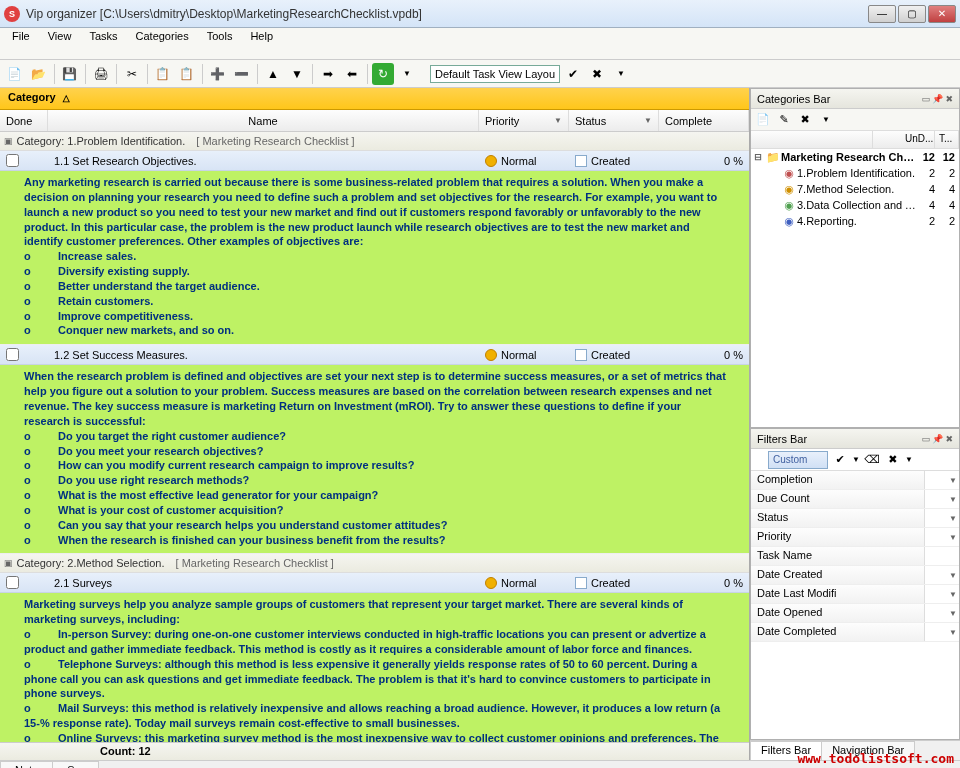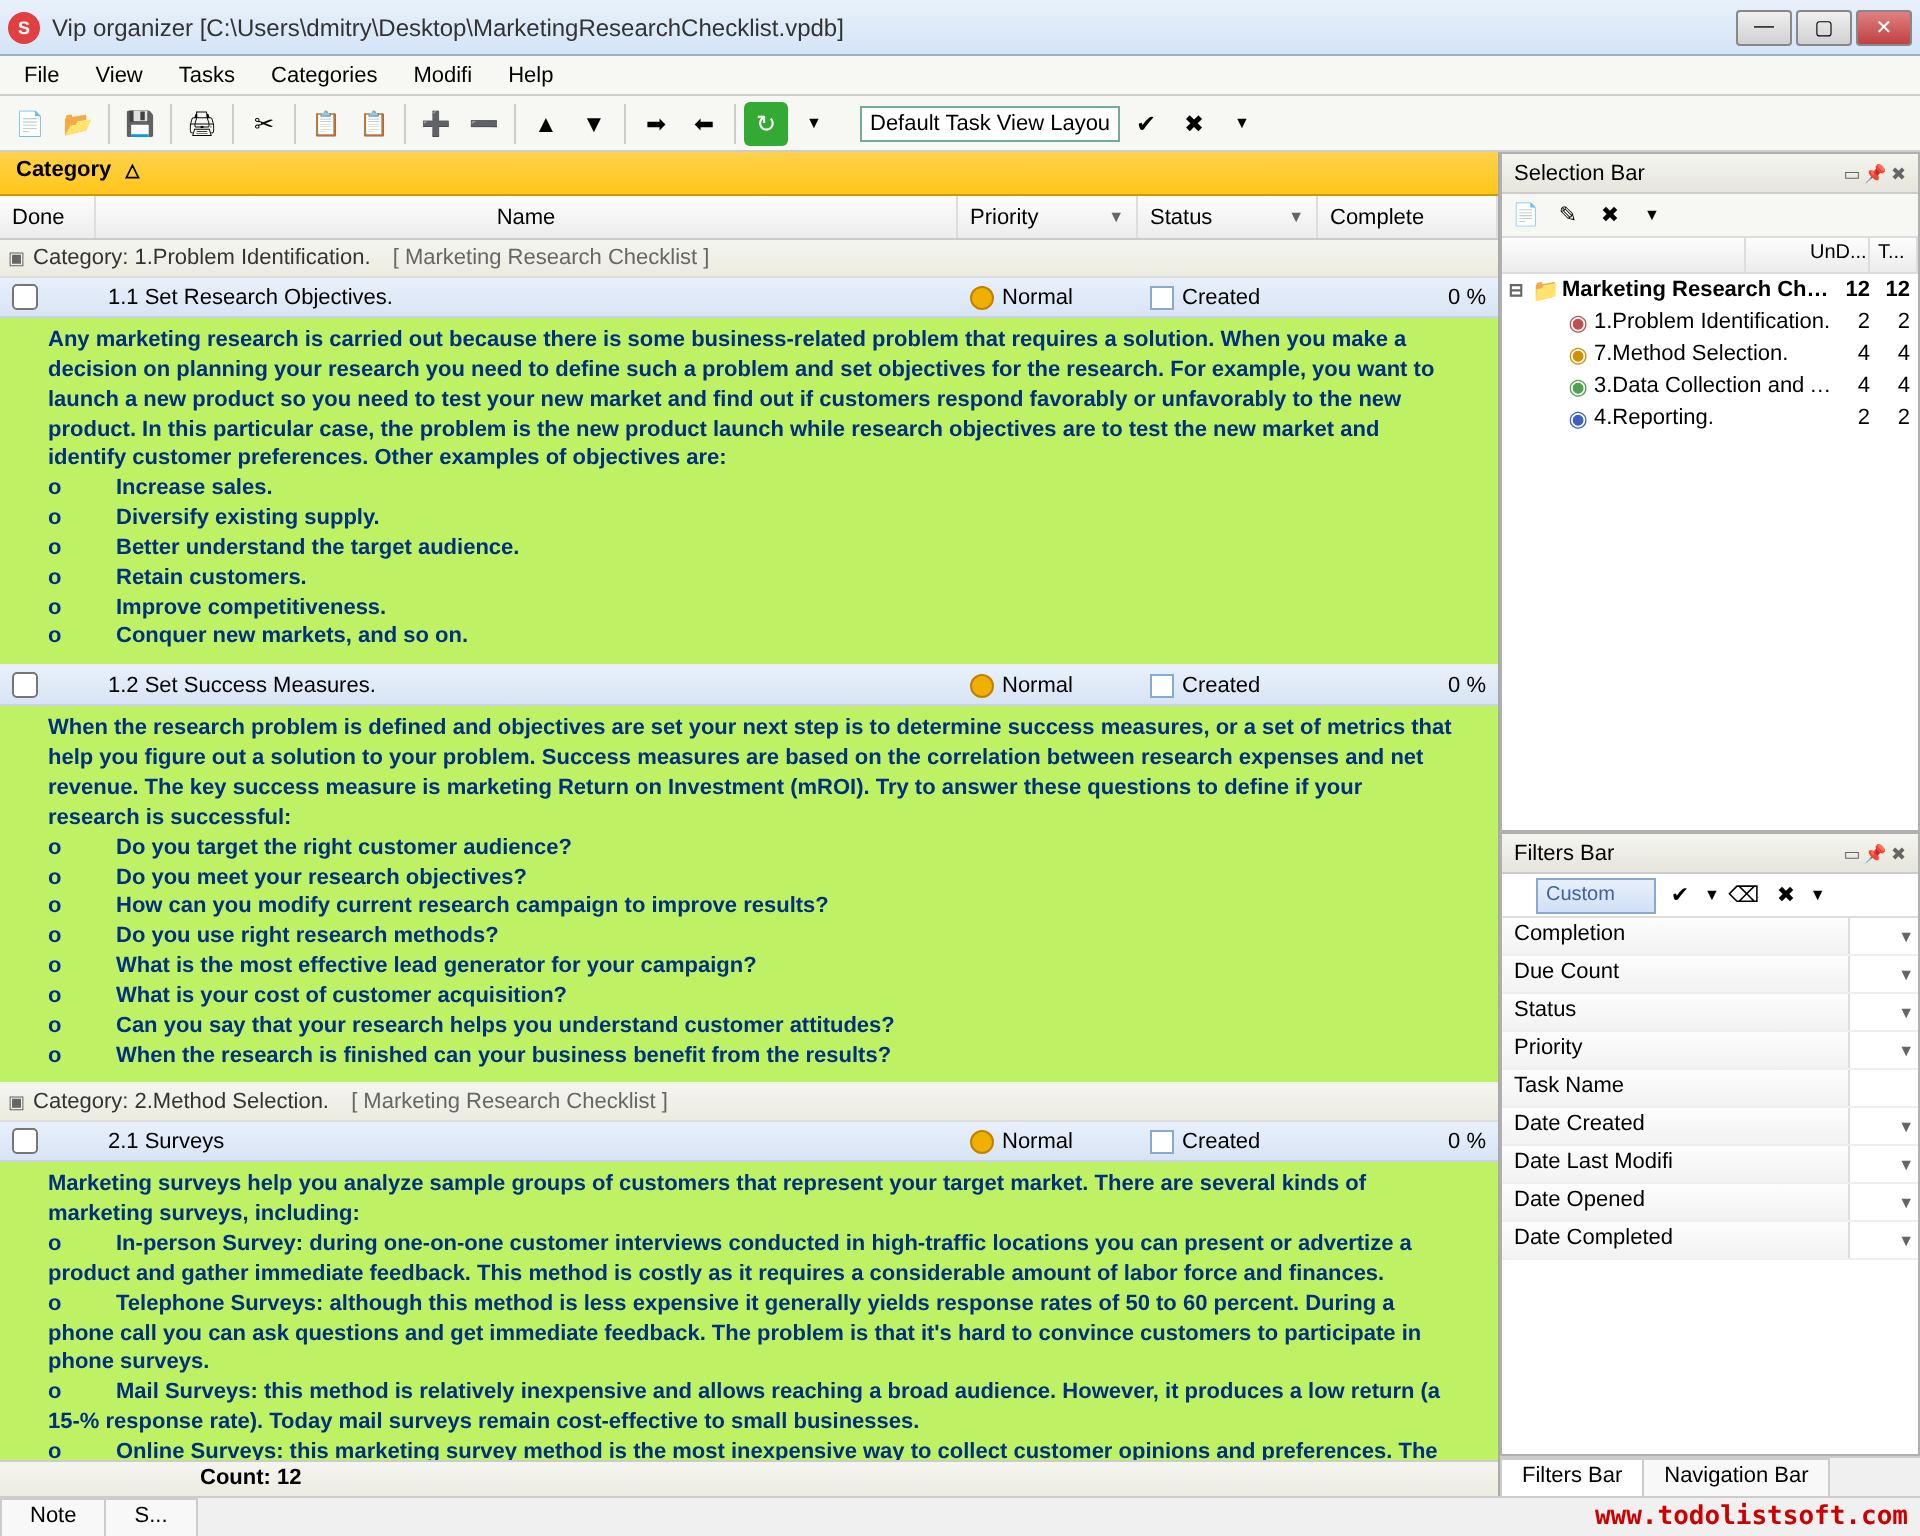--- a/index.html
+++ b/index.html
@@ -6,21 +6,21 @@
 body { font-family: Tahoma, Arial, sans-serif; font-size: 11px; background: #f0f0f0; overflow: hidden; }
 
 
 .titlebar { height: 28px; background: linear-gradient(#e8f1fb, #d4e4f7); border-bottom: 1px solid #a0b0c0; display: flex; align-items: center; padding: 0 4px; }
 .titlebar .icon { width: 16px; height: 16px; background: #e04040; border-radius: 50%; margin-right: 6px; display:flex; align-items:center; justify-content:center; color:#fff; font-size:9px; font-weight:bold;}
 .titlebar .title { flex: 1; color: #333; font-size: 12px; }
 .winbtns { display: flex; gap: 2px; }
 .winbtn { width: 28px; height: 18px; background: linear-gradient(#f0f0f0,#d0d0d0); border: 1px solid #888; border-radius: 2px; display:flex; align-items:center; justify-content:center; font-size:10px; }
 .winbtn.close { background: linear-gradient(#e08080,#c04040); color: #fff; }
 
-.menubar { height: 20px; background: #f7f7f3; border-bottom: 1px solid #ccc; display: flex; align-items: center; padding: 0 4px; gap: 2px;}
+.menubar { height: 32px; background: #f7f7f3; border-bottom: 1px solid #ccc; display: flex; padding: 0 4px; gap: 2px;}
 .menubar span { padding: 2px 8px; cursor: default; }
 
 .toolbar { height: 28px; background: #f7f7f3; border-bottom: 1px solid #ccc; display: flex; align-items: center; padding: 2px 4px; gap: 2px; }
 .tbtn { width: 22px; height: 22px; border: 1px solid transparent; display:flex; align-items:center; justify-content:center; font-size:12px; }
 .tsep { width:1px; height:20px; background:#ccc; margin:0 2px; }
 .layoutsel { margin-left: 10px; }
 .layoutsel input { width: 130px; height: 18px; border: 1px solid #7a9; padding: 0 4px; font-size:11px; }
 
 .main { display: flex; height: calc(100vh - 28px - 20px - 28px - 20px); }
 
@@ -94,21 +94,21 @@
     <div class="winbtn">▢</div>
     <div class="winbtn close">✕</div>
   </div>
 </div>
 
 <div class="menubar" id="menubar">
     <span>File</span>
     <span>View</span>
     <span>Tasks</span>
     <span>Categories</span>
-    <span>Modifi</span>
+    <span>Tools</span>
     <span>Help</span>
   </div>
 
 <div class="toolbar">
   <div class="tbtn">📄</div>
   <div class="tbtn">📂</div>
   <div class="tsep"></div>
   <div class="tbtn">💾</div>
   <div class="tsep"></div>
   <div class="tbtn">🖨</div>
@@ -226,21 +226,21 @@
           </div>
         </div>
         <div class="noterow">Marketing surveys help you analyze sample groups of customers that represent your target market. There are several kinds of marketing surveys, including:<br><span class="bul">o</span>In-person Survey: during one-on-one customer interviews conducted in high-traffic locations you can present or advertize a product and gather immediate feedback. This method is costly as it requires a considerable amount of labor force and finances.<br><span class="bul">o</span>Telephone Surveys: although this method is less expensive it generally yields response rates of 50 to 60 percent. During a phone call you can ask questions and get immediate feedback. The problem is that it's hard to convince customers to participate in phone surveys.<br><span class="bul">o</span>Mail Surveys: this method is relatively inexpensive and allows reaching a broad audience. However, it produces a low return (a 15-% response rate). Today mail surveys remain cost-effective to small businesses.<br><span class="bul">o</span>Online Surveys: this marketing survey method is the most inexpensive way to collect customer opinions and preferences. The problem is that it provides unpredictable response rates and unreliable data.</div>
       </div>
     <div class="countbar"><b>Count: 12</b></div>
   </div>
 
   <div class="sidebar">
     <div class="panel catpanel">
       <div class="panelhdr">
-        <span>Selection Bar</span>
+        <span>Categories Bar</span>
         <span class="icons">
           <span>▭</span>
           <span>📌</span>
           <span>✖</span>
         </span>
       </div>
       <div class="panelbtns">
         <div class="pbtn">📄</div>
         <div class="pbtn">✎</div>
         <div class="pbtn">✖</div>

